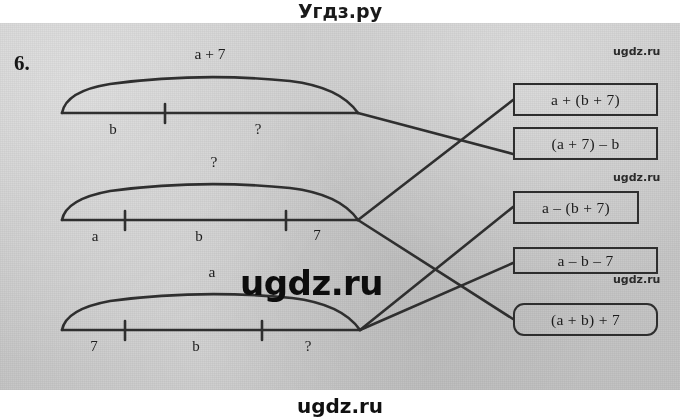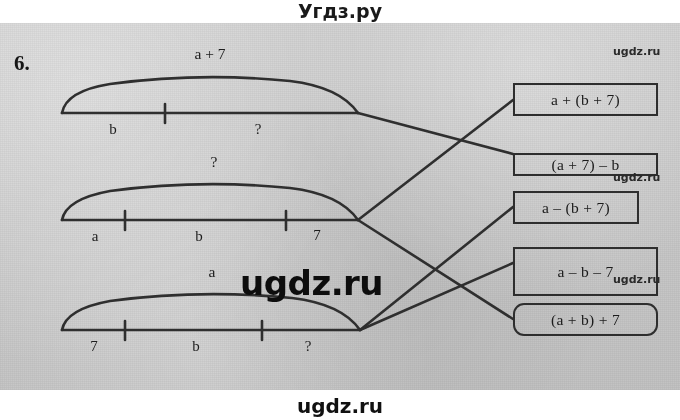--- a/index.html
+++ b/index.html
@@ -210,29 +210,29 @@
 
   <div class="diagram-label brace-label" style="left:212px; top:240px;">a</div>
   <div class="diagram-label" style="left:94px; top:315px;">7</div>
   <div class="diagram-label" style="left:196px; top:315px;">b</div>
   <div class="diagram-label" style="left:308px; top:315px;">?</div>
 
   <div class="expr-box" style="left:513px; top:60px; width:145px; height:33px;">
     <span>a + (b + 7)</span>
   </div>
 
-  <div class="expr-box" style="left:513px; top:130px; width:145px; height:23px;">
+  <div class="expr-box" style="left:513px; top:104px; width:145px; height:33px;">
     <span>(a + 7) – b</span>
   </div>
 
   <div class="expr-box" style="left:513px; top:168px; width:126px; height:33px;">
     <span>a – (b + 7)</span>
   </div>
 
-  <div class="expr-box" style="left:513px; top:224px; width:145px; height:49px;">
+  <div class="expr-box" style="left:513px; top:224px; width:145px; height:27px;">
     <span>a – b – 7</span>
   </div>
 
   <div class="expr-box" style="left:513px; top:280px; width:145px; height:33px;border-radius:11px;">
     <span>(a + b) + 7</span>
   </div>
 
   <div class="wm-small" style="left:613px; top:22px;">ugdz.ru</div>
   <div class="wm-small" style="left:613px; top:148px;">ugdz.ru</div>
   <div class="wm-small" style="left:613px; top:250px;">ugdz.ru</div>

